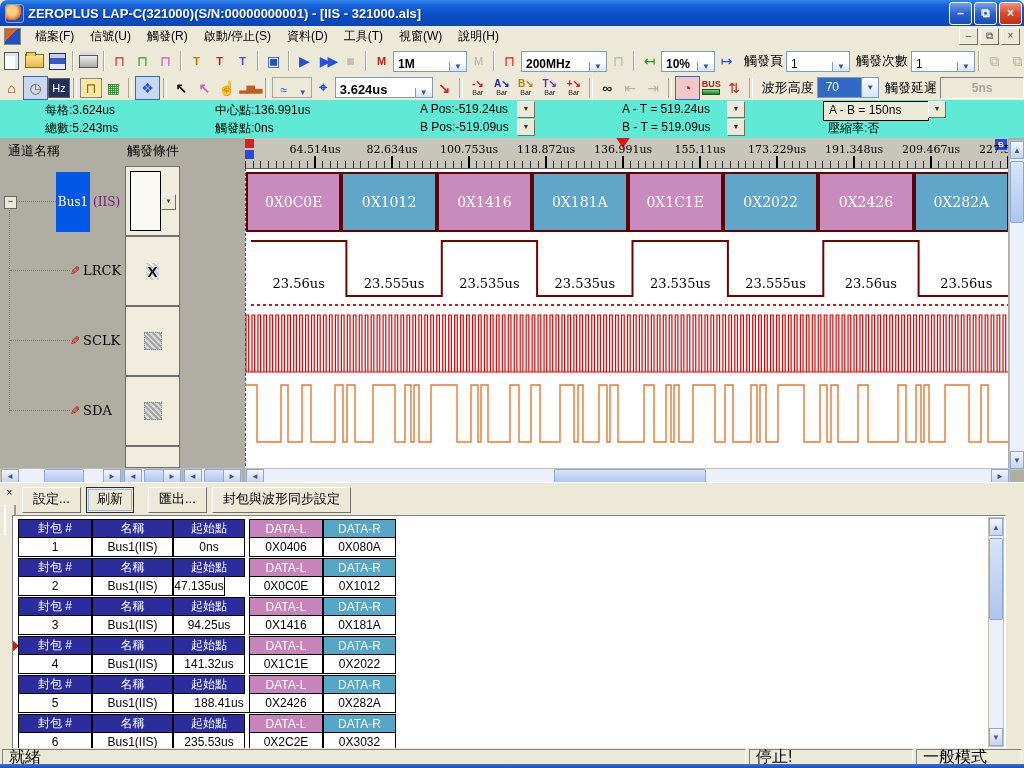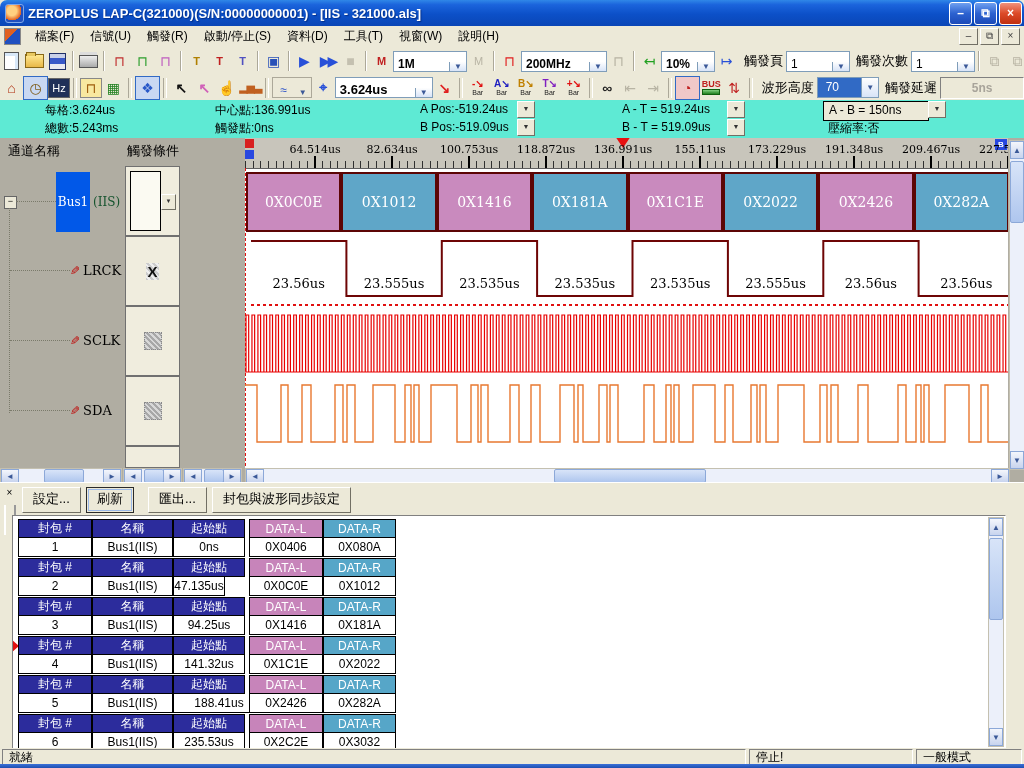--- a/index.html
+++ b/index.html
@@ -71,21 +71,21 @@
   #main{position:absolute;left:0;top:138px;width:1024px;height:344px;background:#B0ADA2;overflow:hidden;}
   .colhdr{position:absolute;top:0;height:26px;font-size:13px;color:#000;display:flex;align-items:center;}
   
   #chpanel{position:absolute;left:0;top:0;width:120px;height:330px;}
   #expander{position:absolute;left:4px;top:58px;width:11px;height:11px;background:#ECE9D8;border:1px solid #666;
     font-size:9px;line-height:9px;text-align:center;color:#000;}
   .dotv{position:absolute;left:9px;top:70px;width:1px;height:205px;border-left:1px dotted #7A7A6A;}
   .doth{position:absolute;height:1px;border-top:1px dotted #7A7A6A;}
   #bus1box{position:absolute;left:56px;top:34px;width:34px;height:60px;background:#0158E8;color:#fff;
     display:flex;align-items:center;justify-content:center;font-family:"DejaVu Serif",serif;font-size:12px;}
-  #bus1proto{position:absolute;left:93px;top:57px;color:#14532d;font-family:"DejaVu Serif",serif;font-size:12px;}
+  #bus1proto{position:absolute;left:93px;top:57px;color:#701a75;font-family:"DejaVu Serif",serif;font-size:12px;}
   .chrow{position:absolute;left:70px;display:flex;align-items:center;font-family:"DejaVu Serif",serif;font-size:13px;color:#000;}
   .pen{color:#C00000;font-size:12px;margin-right:3px;transform:scaleX(-1);display:inline-block;}
   
   .condcol{position:absolute;top:0;width:57px;height:330px;}
   .condcell{position:absolute;left:2px;width:53px;background:#F0EDDE;border:1px solid #707070;
     display:flex;align-items:center;justify-content:center;}
   .checker{width:16px;height:16px;border:1px dotted #888;
     background-image:repeating-linear-gradient(45deg,#A8A8A8 0 2px,#D8D8D8 2px 4px);}
   .xmark{font-weight:bold;font-size:15px;color:#111;background-image:repeating-linear-gradient(45deg,#CCC 0 2px,#EEE 2px 4px);padding:0 1px;}
   .cell-darr{position:absolute;right:3px;top:50%;margin-top:-7px;width:13px;height:14px;border:1px solid;
@@ -144,21 +144,21 @@
   .pcell.datal{background:#C784BA;}
   .pcell.datar{background:#56A6C8;}
   .pcell.body{background:#fff;color:#000;border-top:none;}
   .pkt-marker{position:absolute;left:-7px;top:3px;width:0;height:0;
     border-top:7px solid transparent;border-bottom:7px solid transparent;border-left:8px solid #E01010;}
   #pkt-vs{position:absolute;right:1px;top:1px;height:230px;}
 
   
   #statusbar{position:absolute;left:0;top:748px;width:1024px;height:16px;background:#ECE9D8;display:flex;}
   .spanel{border:1px solid;border-color:#808080 #fff #fff #808080;height:14px;margin-top:1px;
-    padding:0 6px;font-size:12px;line-height:14px;white-space:nowrap;}
+    padding:0 6px;font-size:16px;line-height:14px;white-space:nowrap;}
   #sp-main{flex:1;margin-left:2px;}
   #sp-stop{width:150px;margin-left:3px;}
   #sp-mode{width:92px;margin-left:3px;margin-right:2px;}
   #bottom-edge{position:absolute;left:0;top:764px;width:1024px;height:4px;
     background:linear-gradient(180deg,#3A70D8,#1E4FB0);}
 </style>
 </head>
 <body>
 
 <div id="win">

